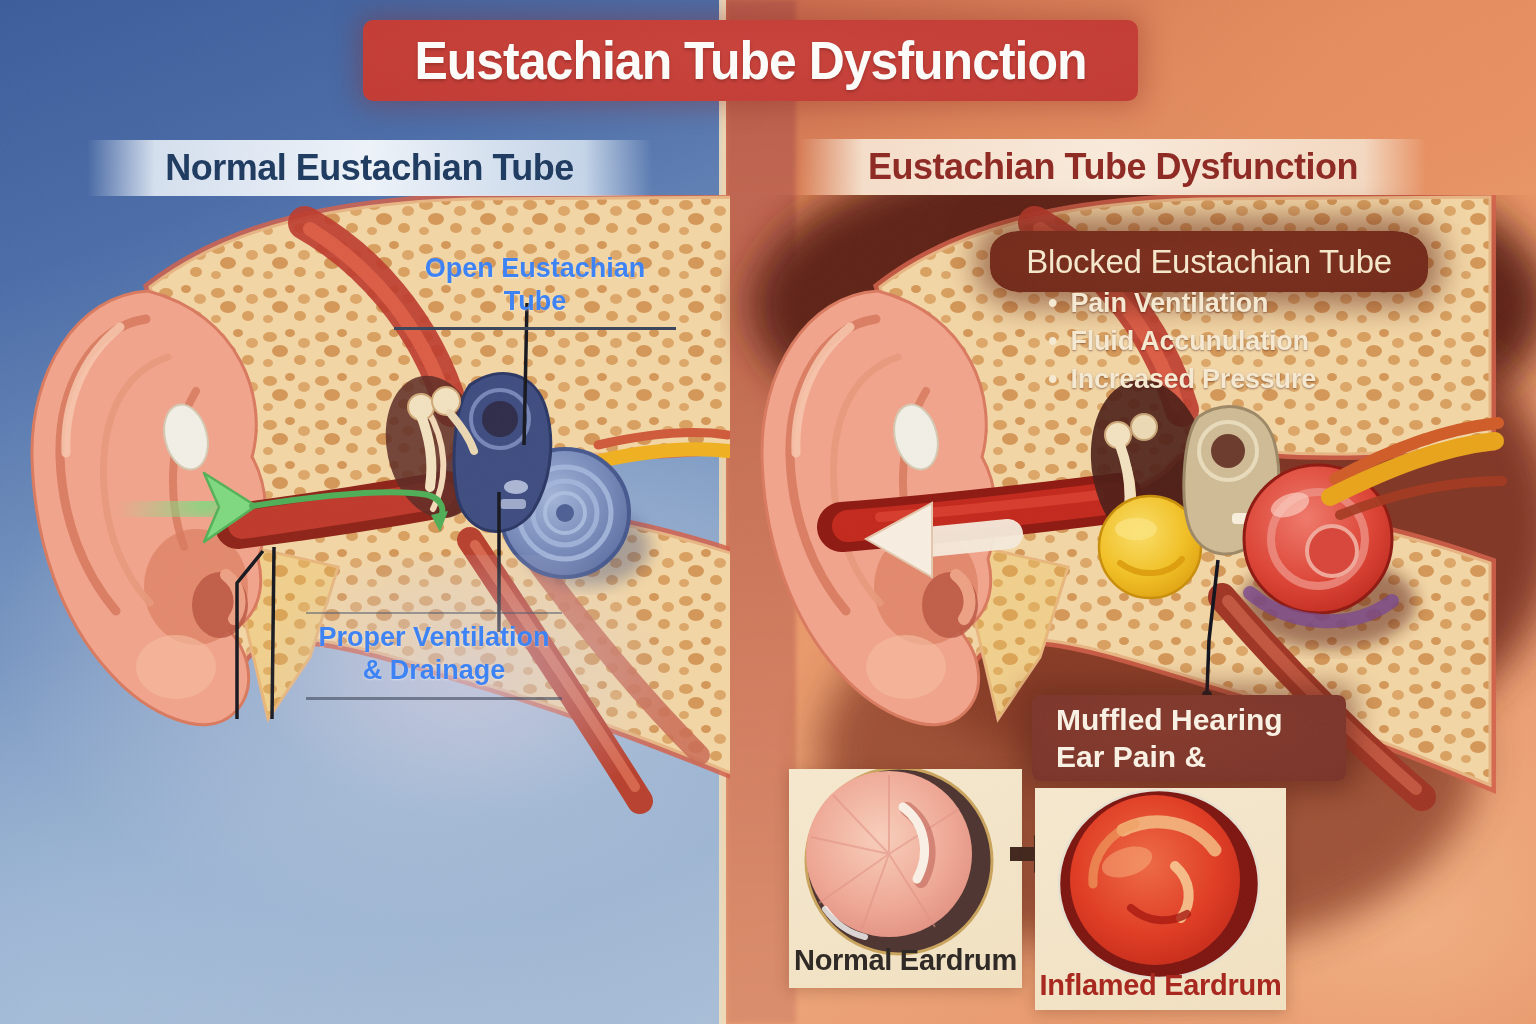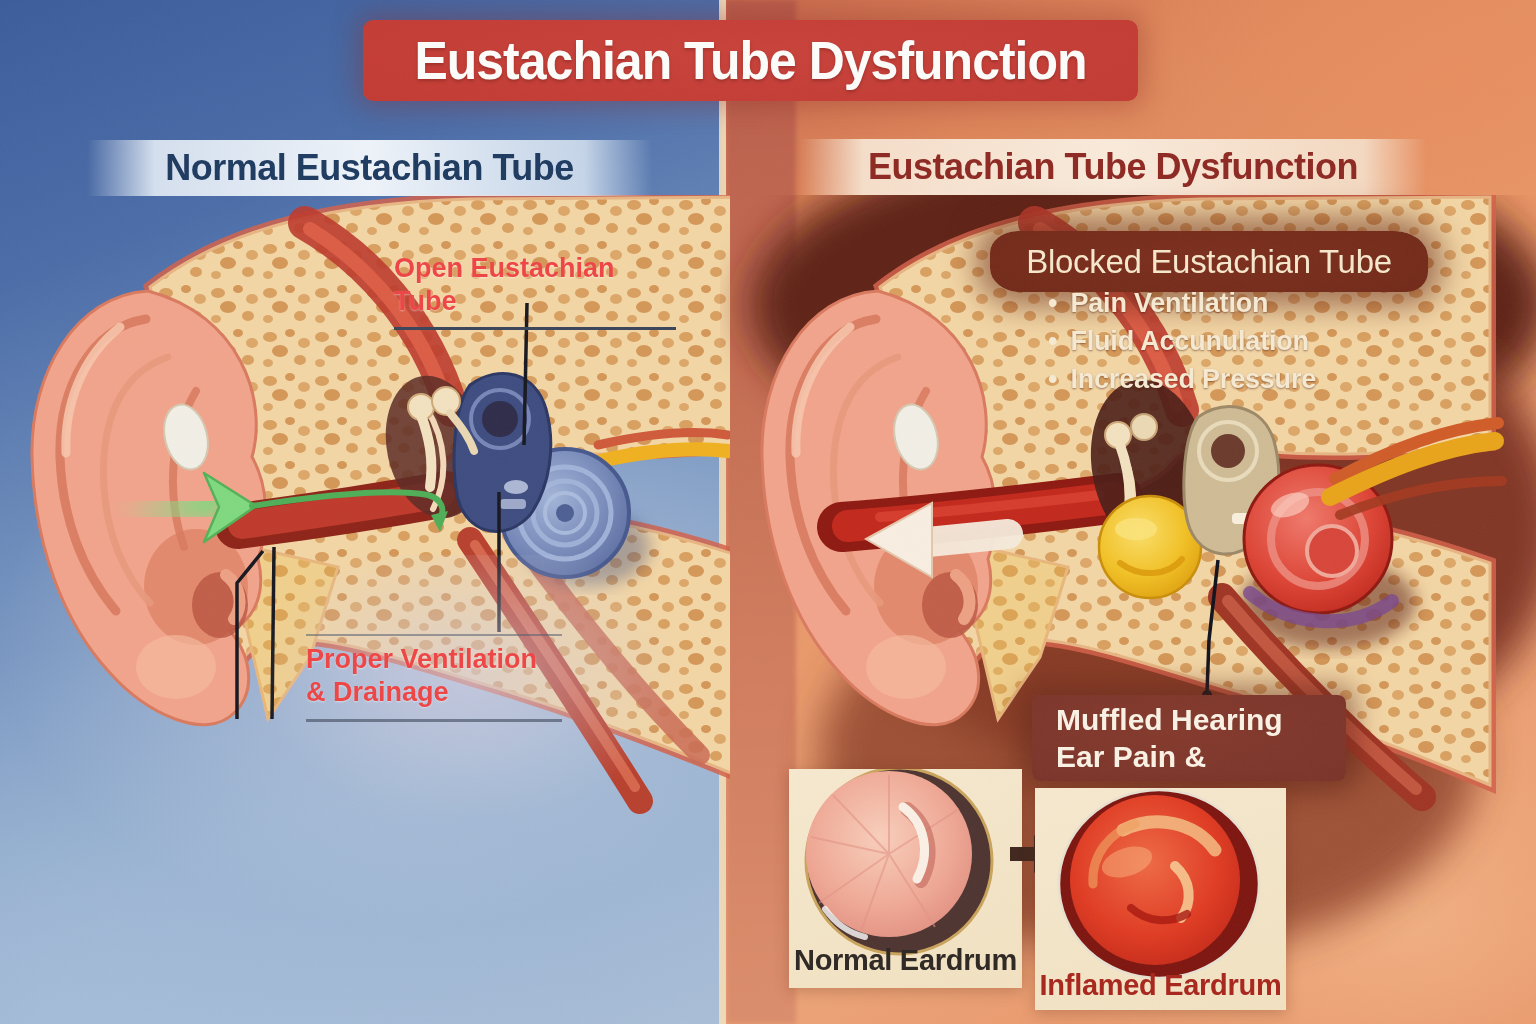--- a/index.html
+++ b/index.html
@@ -54,25 +54,25 @@
   .heading-right{
     left:800px;top:139px;width:626px;color:#8e2822;
     background:linear-gradient(90deg, rgba(249,235,218,0) 0%, rgba(249,235,218,.88) 10%, rgba(251,240,226,.95) 50%, rgba(247,230,210,.85) 90%, rgba(247,230,210,0) 100%);
   }
   .anat{position:absolute;pointer-events:none;}
   .haze{
     position:absolute;left:255px;top:555px;width:430px;height:265px;
     background:radial-gradient(ellipse at 50% 45%, rgba(209,205,224,.62), rgba(209,205,224,0) 70%);
   }
   .diagram-label{
-    position:absolute;color:#ef4444;font-weight:700;line-height:1.22;
+    position:absolute;color:#3b82f6;font-weight:700;text-align:center;line-height:1.22;
     text-shadow:0 1px 2px rgba(255,255,255,.45);
   }
   .lbl-open{left:394px;top:252px;width:282px;font-size:27px;border-bottom:3px solid #3a4459;padding-bottom:9px;}
-  .lbl-vent{left:306px;top:634px;width:256px;font-size:27px;border-top:2px solid rgba(82,92,112,.55);border-bottom:3px solid rgba(70,80,100,.65);padding:7px 0 10px;}
+  .lbl-vent{left:306px;top:612px;width:256px;font-size:27px;border-top:2px solid rgba(82,92,112,.55);border-bottom:3px solid rgba(70,80,100,.65);padding:7px 0 10px;}
   .lbl-press{left:118px;top:729px;width:298px;font-size:28px;border-bottom:3px solid #3a4459;padding-bottom:9px;}
   .callout{
     position:absolute;left:990px;top:231px;width:438px;height:61px;
     background:radial-gradient(ellipse 130% 180% at 50% 45%, #7c2e1d 0%, #6f2817 60%, #5e1f11 100%);
     border-radius:28px 34px 22px 30px / 22px 26px 20px 24px;
     display:flex;align-items:center;justify-content:center;
     box-shadow:0 0 30px 14px rgba(94,31,17,.55);
   }
   .callout span{color:#f6e8cc;font-size:33px;font-weight:400;letter-spacing:-.3px;white-space:nowrap;}
   .bullets{position:absolute;left:1048px;top:288px;width:360px;}

